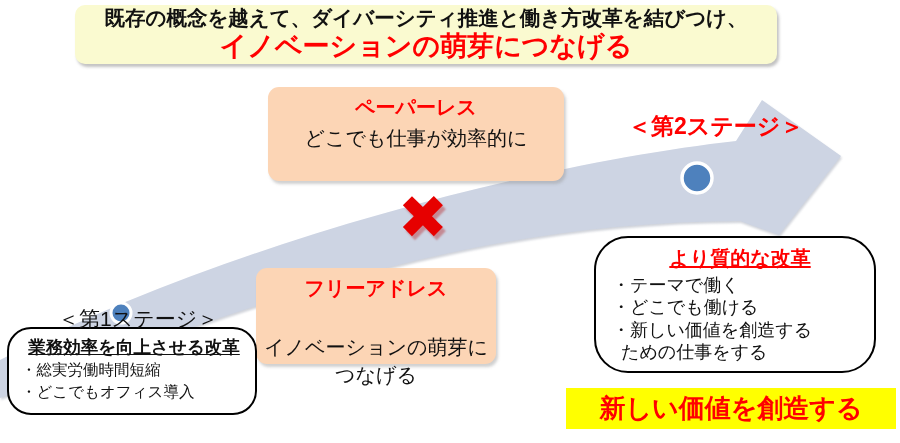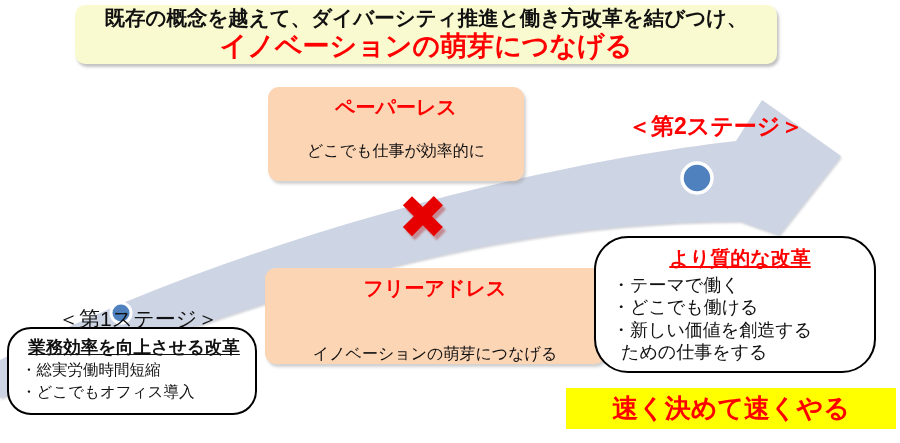--- a/index.html
+++ b/index.html
@@ -20,23 +20,23 @@
   .arrow-svg{position:absolute;left:0;top:0;width:900px;height:443px;z-index:1;}
   
   .s1label{position:absolute;left:58px;top:260px;font-size:21px;color:#111;z-index:3;white-space:nowrap;margin-top:45px;}
   .s2label{position:absolute;left:628px;top:111px;font-size:23px;font-weight:bold;color:var(--accent_red);z-index:3;white-space:nowrap;}
   
   .peach{
     position:absolute;background:var(--peach);border-radius:11px;z-index:2;
     box-shadow:2px 3px 3px rgba(150,150,150,.45);text-align:center;
   }
   .peach .ptitle{font-size:20px;font-weight:bold;color:var(--accent_red);margin-top:7px;}
-  .peach .pbody{font-size:16px;color:#111;line-height:1.4;margin-top:19px;}
-  .paperless{left:268px;top:87px;width:256px;height:94px;}
-  .freeaddress{left:265px;top:268px;width:340px;height:96px;}
+  .peach .pbody{font-size:20px;color:#111;line-height:1.4;margin-top:3px;}
+  .paperless{left:268px;top:87px;width:296px;height:94px;}
+  .freeaddress{left:256px;top:268px;width:240px;height:96px;}
   
   .cross{
     position:absolute;left:388px;top:188px;width:70px;z-index:2;text-align:center;
     font-size:60px;font-weight:bold;color:var(--cross_red);line-height:1;
     text-shadow:3px 4px 2px rgba(180,0,0,.35);
   }
   
   .wbox{
     position:absolute;background:#fff;border:2px solid #000;z-index:2;
     box-sizing:border-box;
@@ -99,16 +99,16 @@
 
   <div class="wbox wbox2">
     <div class="wtitle">より質的な改革</div>
     <div class="witem">・テーマで働く</div>
     <div class="witem">・どこでも働ける</div>
     <div class="witem">・新しい価値を創造する</div>
     <div class="witem cont">ための仕事をする</div>
   </div>
 
   <div class="footer">
-    <span>速く決めて速くやる</span>
+    <span>新しい価値を創造する</span>
   </div>
 
 </div>
 
 </body></html>

